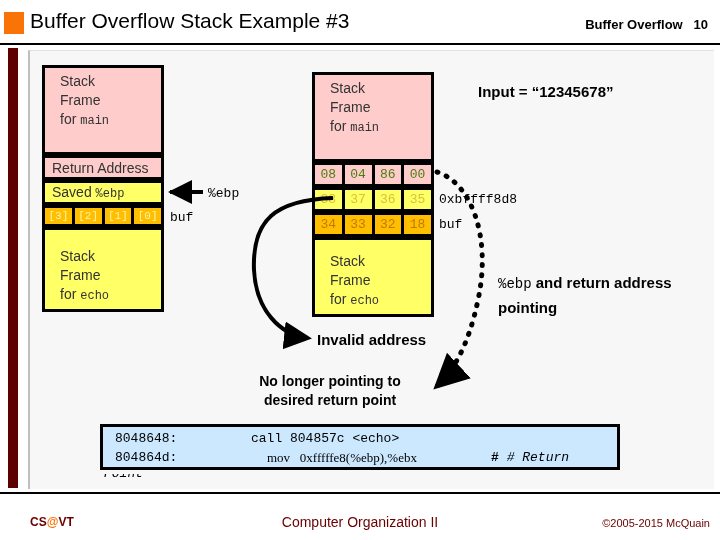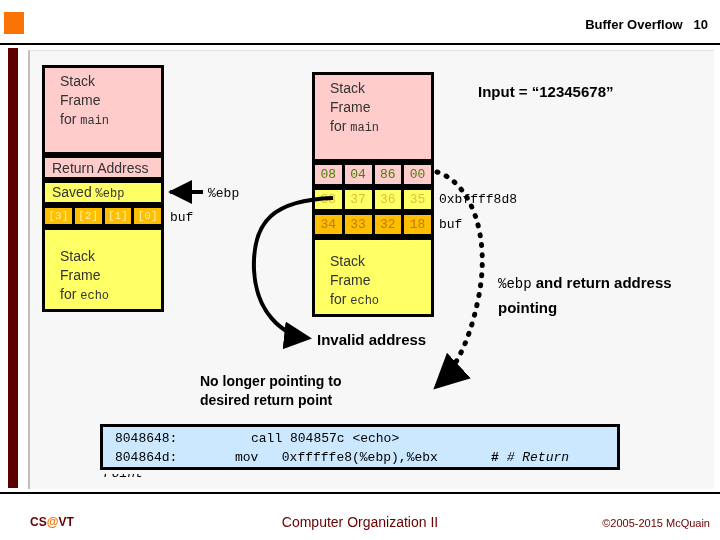--- a/index.html
+++ b/index.html
@@ -46,21 +46,21 @@
   .idxcell{color:#FFF2A8;}
   .hex-pink{color:#4d7c0f;}
   .hex-yellow{color:#D8C23B;}
   .hex-orange{color:#C4780A;}
 
   
   .ann{position:absolute;white-space:nowrap;color:#000;}
   .ann.mono{font-family:"Liberation Mono", monospace;}
 
   .note-big{position:absolute;font-size:15px;font-weight:bold;color:#000;white-space:nowrap;}
-  .note-mid{position:absolute;font-size:14px;font-weight:bold;color:#000;text-align:left;line-height:1.35;}
+  .note-mid{position:absolute;font-size:14px;font-weight:bold;color:#000;text-align:center;line-height:1.35;}
 
   
   .codebox{position:absolute;left:100px;top:424px;width:520px;height:46px;
            background:#CCE8FF;border:3px solid #000;box-sizing:border-box;overflow:visible;}
   .codeline{position:absolute;font-family:"Liberation Mono", monospace;font-size:13px;color:#000;white-space:pre;}
   .code-overflow{position:absolute;left:104px;top:466px;font-family:"Liberation Mono", monospace;
                  font-size:13px;font-style:italic;color:#000;white-space:nowrap;
                  clip-path:inset(8px 0 0 0);}
 
   
@@ -71,20 +71,21 @@
   .ftr-right{position:absolute;right:10px;top:517px;font-size:11px;color:#6B0000;white-space:nowrap;}
 
   svg.overlay{position:absolute;left:0;top:0;width:720px;height:540px;pointer-events:none;}
 </style>
 </head>
 <body>
 
 <div id="slide">
 
   <div class="hdr-square"></div>
+  <div class="hdr-title">Buffer Overflow Stack Example #3</div>
   <div class="hdr-right">
     <span>Buffer Overflow</span>
     &nbsp;
     <span>10</span>
   </div>
   <div class="hdr-rule"></div>
 
   <div class="left-bar"></div>
   <div class="panel"></div>
 
@@ -192,21 +193,21 @@
 
     <path d="M 333 198 C 275 200, 252 220, 254 270 C 256 310, 280 335, 308 338" fill="none" stroke="#000" stroke-width="4" marker-end="url(#ah2)"></path>
 
     <path d="M 437 172 C 470 182, 492 235, 478 300 C 468 348, 452 372, 437 386" fill="none" stroke="#000" stroke-width="5" stroke-linecap="round" stroke-dasharray="1 9" marker-end="url(#ah2)"></path>
   </svg>
 
   <div class="codebox">
     <div class="codeline" style="left:12px;top:4px;">8048648:</div>
     <div class="codeline" style="left:148px;top:4px;">call 804857c &lt;echo&gt;</div>
     <div class="codeline" style="left:12px;top:23px;">804864d:</div>
-    <div class="codeline" style="left:132px;top:23px;">mov   0xfffffe8(%ebp),%ebx</div>
+    <div class="codeline" style="left:164px;top:23px;font-family:Liberation Serif, serif;">mov   0xfffffe8(%ebp),%ebx</div>
     <div class="codeline" style="left:388px;top:23px;"><span style="font-weight:bold;">#</span> <span style="font-style:italic;"># Return</span></div>
   </div>
   <div class="code-overflow">Point</div>
 
   <div class="ftr-rule"></div>
   <div class="ftr-left"><span>CS</span><span class="at">@</span><span>VT</span></div>
   <div class="ftr-center">Computer Organization II</div>
   <div class="ftr-right">©2005-2015 McQuain</div>
 
 </div>

